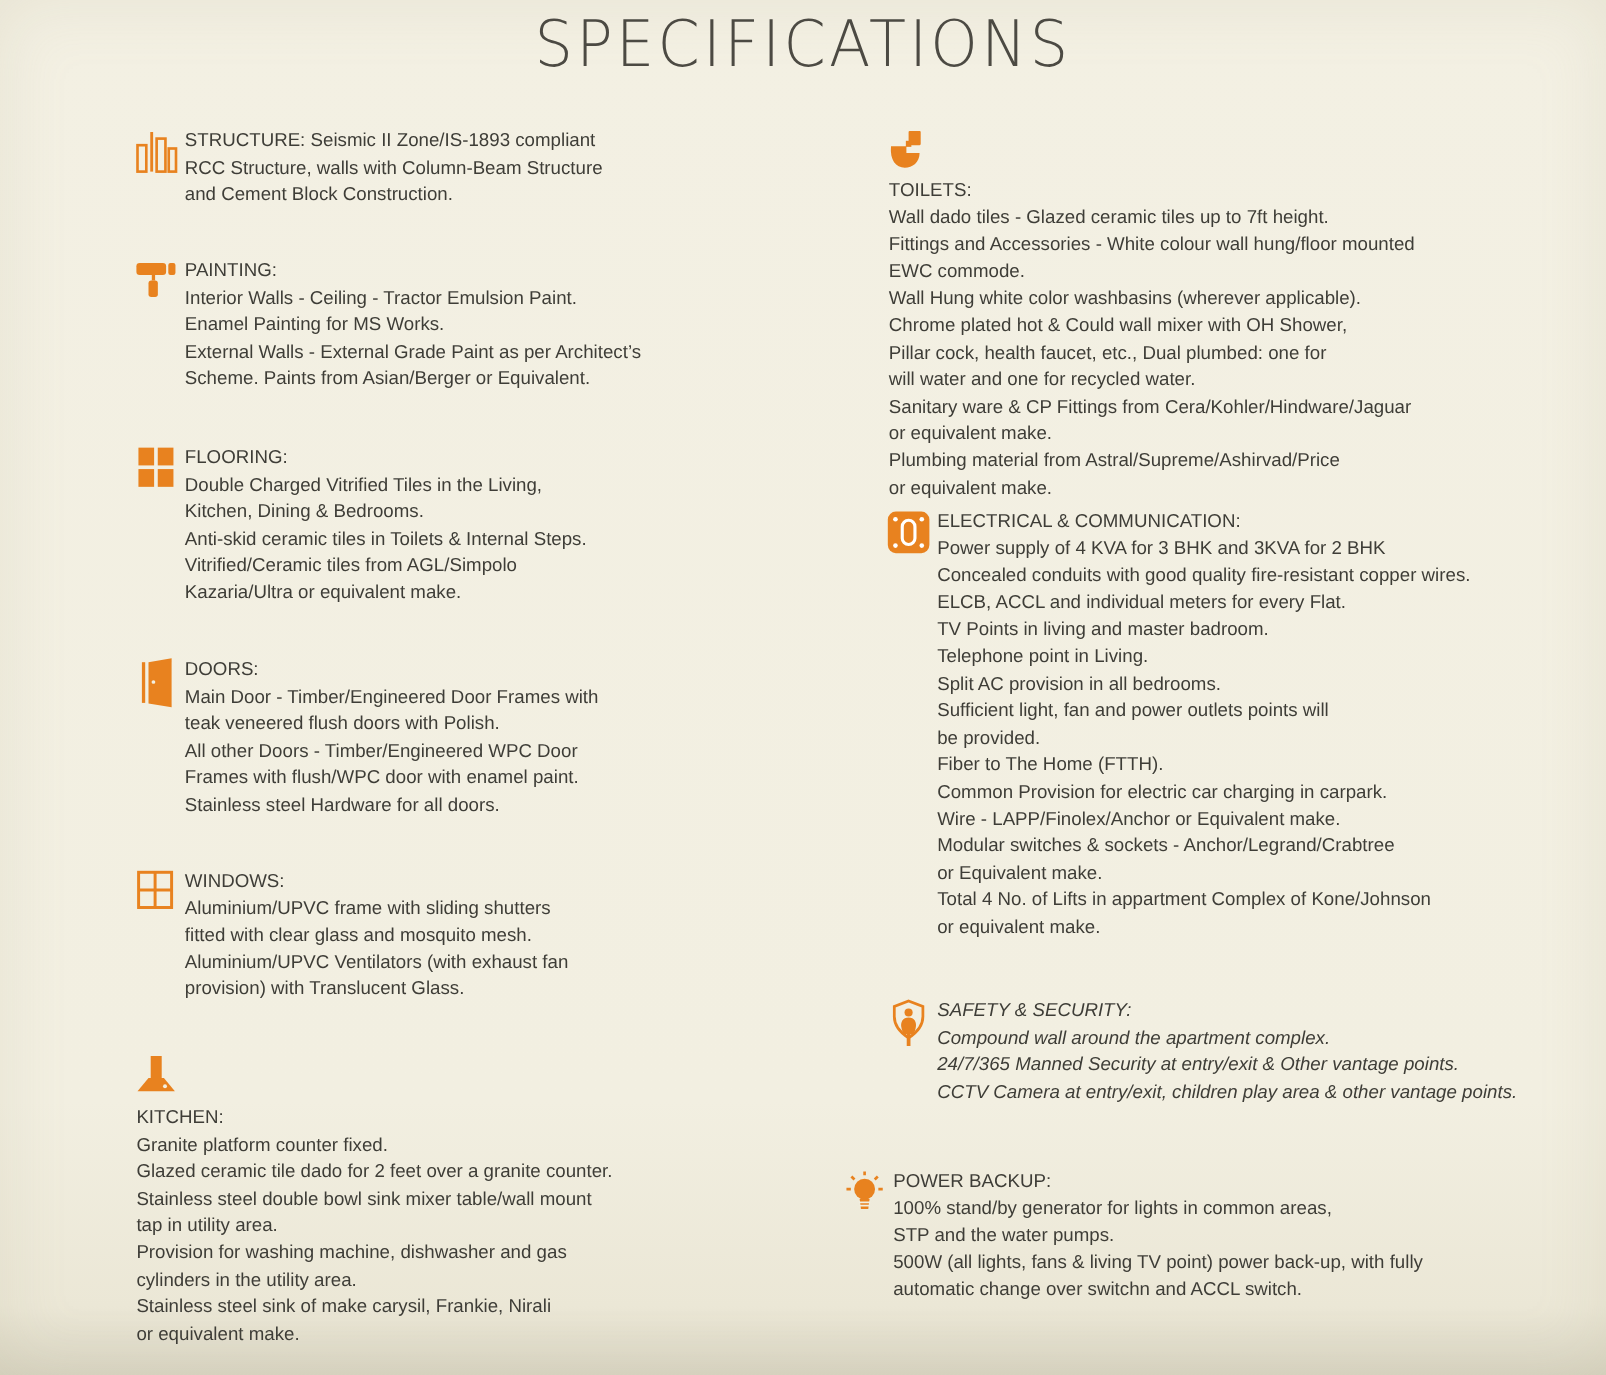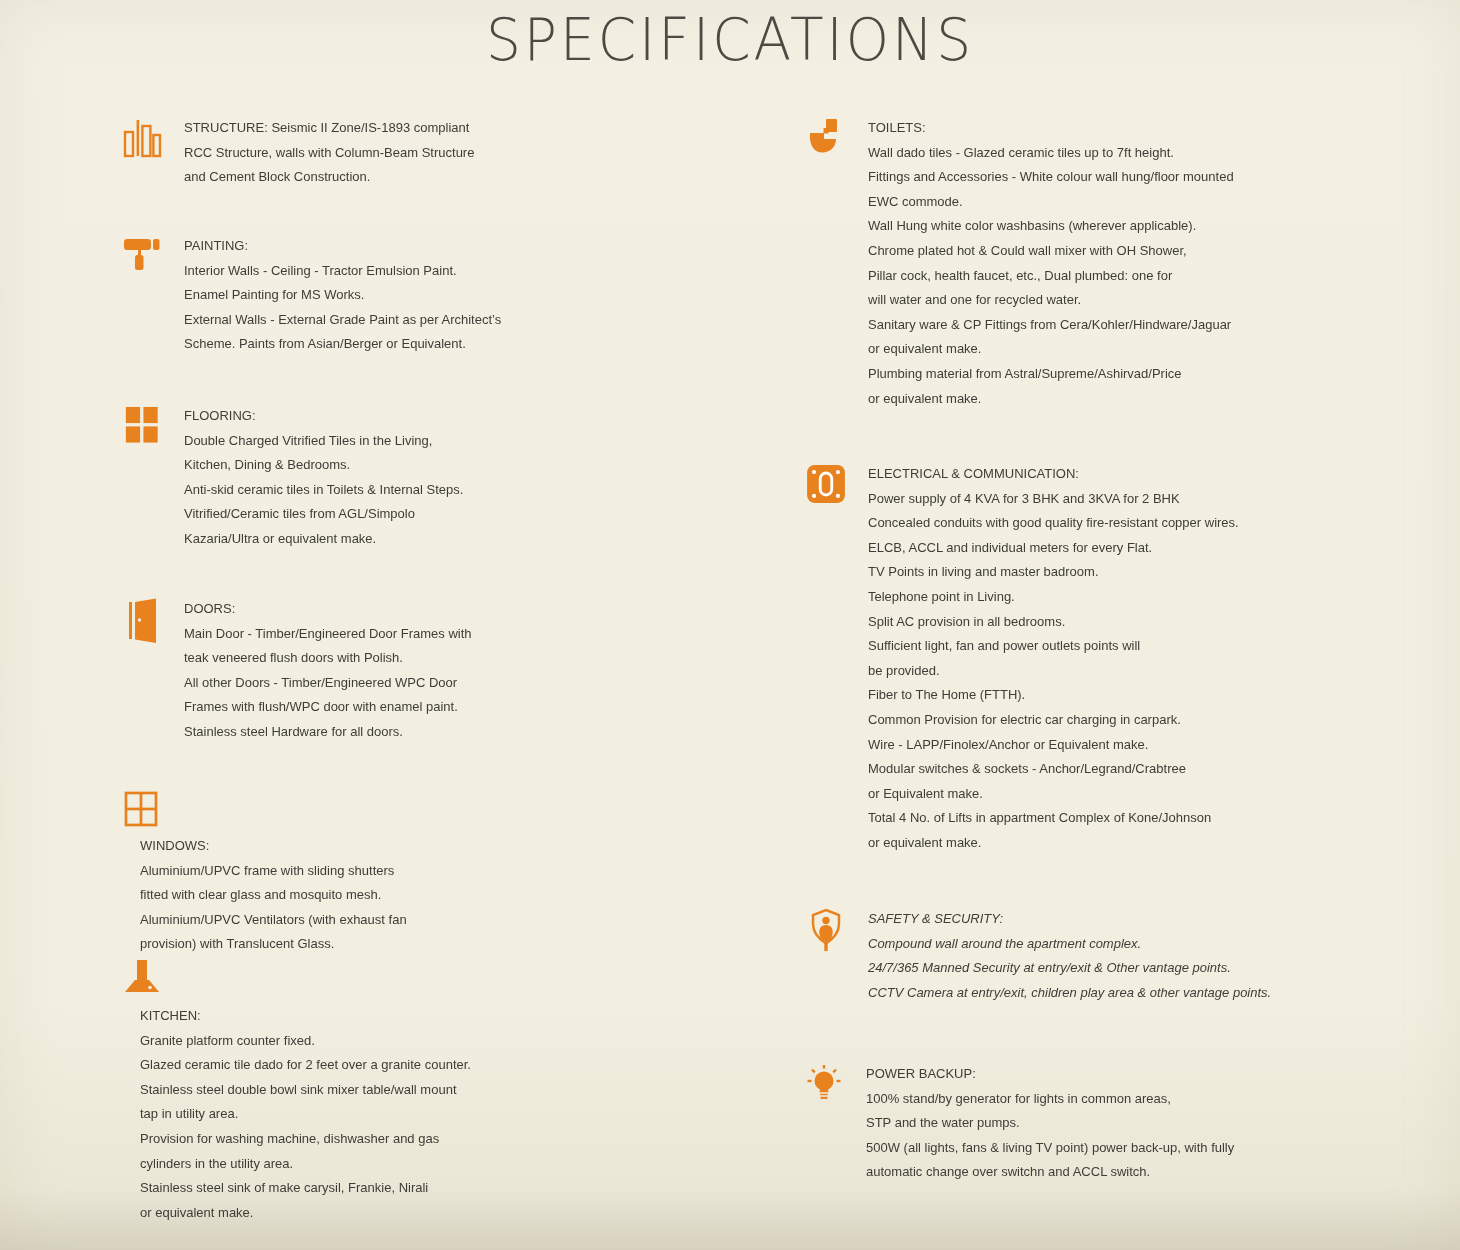--- a/index.html
+++ b/index.html
@@ -27,22 +27,22 @@
     align-items:flex-start;
   }
   .icon-box {
     flex:0 0 44px;
     width:44px;
     display:flex;
     justify-content:center;
     padding-top:1px;
   }
   .text-block {
-    margin-left:20px;
-    font-size:13px;
+    margin-left:4px;
+    font-size:17px;
     line-height:24.6px;
     color:#3e3d37;
   }
   .section-title { white-space:nowrap; }
   .section-line  { white-space:nowrap; }
 </style>
 </head>
 <body>
 
 <div class="page">
@@ -108,21 +108,21 @@
         </span>
         <div class="text-block">
           <div class="section-title">DOORS:</div>
           <div class="section-line">Main Door - Timber/Engineered Door Frames with</div>
           <div class="section-line">teak veneered flush doors with Polish.</div>
           <div class="section-line">All other Doors - Timber/Engineered WPC Door</div>
           <div class="section-line">Frames with flush/WPC door with enamel paint.</div>
           <div class="section-line">Stainless steel Hardware for all doors.</div>
         </div>
       </div>
-      <div class="section" style="left: 120px; top: 789px; flex-direction: column;">
+      <div class="section" style="left: 120px; top: 789px;">
         <span class="icon-box">
           <svg width="40" height="40" viewBox="0 0 40 40">
     <rect x="4" y="3" width="30" height="32" fill="none" stroke="#e8821f" stroke-width="2.7"></rect>
     <line x1="19" y1="3" x2="19" y2="35" stroke="#e8821f" stroke-width="2.7"></line>
     <line x1="4" y1="19" x2="34" y2="19" stroke="#e8821f" stroke-width="2.7"></line>
   </svg>
         </span>
         <div class="text-block">
           <div class="section-title">WINDOWS:</div>
           <div class="section-line">Aluminium/UPVC frame with sliding shutters</div>
@@ -144,21 +144,21 @@
           <div class="section-line">Granite platform counter fixed.</div>
           <div class="section-line">Glazed ceramic tile dado for 2 feet over a granite counter.</div>
           <div class="section-line">Stainless steel double bowl sink mixer table/wall mount</div>
           <div class="section-line">tap in utility area.</div>
           <div class="section-line">Provision for washing machine, dishwasher and gas</div>
           <div class="section-line">cylinders in the utility area.</div>
           <div class="section-line">Stainless steel sink of make carysil, Frankie, Nirali</div>
           <div class="section-line">or equivalent make.</div>
         </div>
       </div>
-      <div class="section" style="left: 804px; top: 116px;">
+      <div class="section" style="left: 804px; top: 116px; flex-direction: column;">
         <span class="icon-box">
           <svg width="38" height="42" viewBox="0 0 38 40">
     <rect x="19" y="1" width="11" height="13" rx="1" fill="#e8821f"></rect>
     <rect x="16.5" y="10" width="5" height="5.5" fill="#e8821f"></rect>
     <path d="M3,15 L17,15 L17,21 L29,21 C29,29.5 22.5,34.5 15.5,34.5 C7.5,34.5 1.8,27.5 3,15 Z" fill="#e8821f"></path>
   </svg>
         </span>
         <div class="text-block">
           <div class="section-title">TOILETS:</div>
           <div class="section-line">Wall dado tiles - Glazed ceramic tiles up to 7ft height.</div>
@@ -212,21 +212,21 @@
     <path d="M20,17 c5.2,0 7.8,4.2 6.4,9.8 L25,32 h-3.3 v11 h-3.4 v-11 H15 L13.6,26.8 C12.2,21.2 14.8,17 20,17 Z" fill="#e8821f"></path>
   </svg>
         </span>
         <div class="text-block">
           <div class="section-title">SAFETY &amp; SECURITY:</div>
           <div class="section-line">Compound wall around the apartment complex.</div>
           <div class="section-line">24/7/365 Manned Security at entry/exit &amp; Other vantage points.</div>
           <div class="section-line">CCTV Camera at entry/exit, children play area &amp; other vantage points.</div>
         </div>
       </div>
-      <div class="section" style="left: 802px; top: 1062px;">
+      <div class="section" style="left: 764px; top: 1062px;">
         <span class="icon-box">
           <svg width="42" height="46" viewBox="0 0 42 46">
     <circle cx="21" cy="18" r="9.5" fill="#e8821f"></circle>
     <polygon points="16.5,27 25.5,27 24.3,36 17.7,36" fill="#e8821f"></polygon>
     <line x1="15.8" y1="30" x2="26.2" y2="30" stroke="#f2efe1" stroke-width="1.5"></line>
     <line x1="16.4" y1="33" x2="25.6" y2="33" stroke="#f2efe1" stroke-width="1.5"></line>
     <line x1="21" y1="2" x2="21" y2="5.5" stroke="#e8821f" stroke-width="2.4"></line>
     <line x1="9" y1="6.5" x2="11.8" y2="9.3" stroke="#e8821f" stroke-width="2.4"></line>
     <line x1="33" y1="6.5" x2="30.2" y2="9.3" stroke="#e8821f" stroke-width="2.4"></line>
     <line x1="4.5" y1="18" x2="8.5" y2="18" stroke="#e8821f" stroke-width="2.4"></line>

